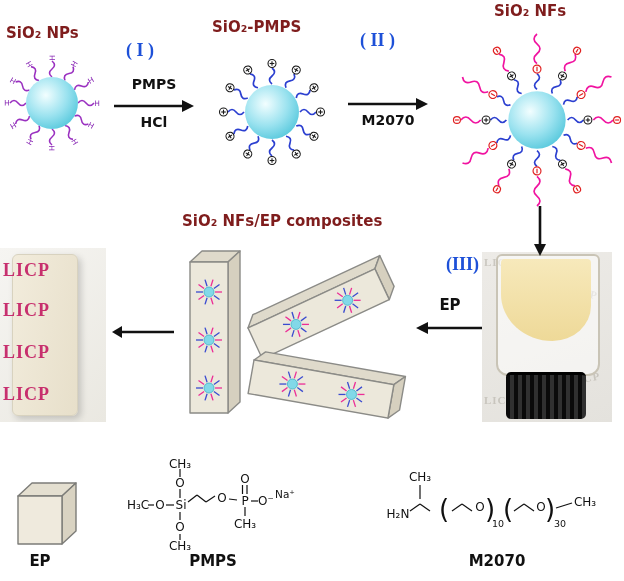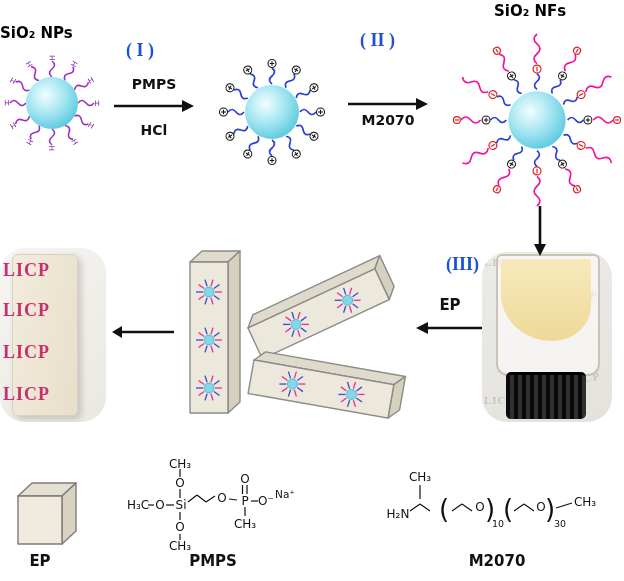--- a/index.html
+++ b/index.html
@@ -1,23 +1,23 @@
 <!DOCTYPE html>
 <html><head>
 <meta charset="utf-8">
 <style>
   html,body{margin:0;padding:0;background:#fff;}
   #fig{position:relative;width:624px;height:581px;background:#ffffff;overflow:hidden;
        font-family:"DejaVu Sans",sans-serif;}
   .abs{position:absolute;}
-  .lbl{font-weight:bold;color:#000000;font-size:15px;white-space:nowrap;}
+  .lbl{font-weight:bold;color:#7f1d1d;font-size:15px;white-space:nowrap;}
   .step{font-family:"Liberation Serif",serif;font-weight:bold;color:#1d50d8;font-size:18px;white-space:nowrap;}
   .reagent{font-weight:bold;color:#111;font-size:14px;text-align:center;white-space:nowrap;}
   .chemlabel{font-weight:bold;color:#111;font-size:15px;text-align:center;}
-  .photo{overflow:hidden;border-radius:25px;}
+  .photo{overflow:hidden;}
   .wm{position:absolute;font-family:"Liberation Serif",serif;font-weight:bold;letter-spacing:1px;}
   svg text{text-anchor:middle;dominant-baseline:middle;font-family:"DejaVu Sans",sans-serif;}
 </style>
 </head>
 <body>
 
 <div id="fig">
 
   <svg width="0" height="0" style="position:absolute" aria-hidden="true">
     <defs>
@@ -60,21 +60,21 @@
         <line x1="-6" y1="0" x2="-13" y2="0" stroke="#3a4bd0" stroke-width="1.3"></line>
         <line x1="-4.9" y1="-3.5" x2="-10.5" y2="-7.6" stroke="#ec2d96" stroke-width="1.3"></line>
         <line x1="-1.9" y1="-5.7" x2="-4" y2="-12.4" stroke="#3a4bd0" stroke-width="1.3"></line>
         <line x1="1.9" y1="-5.7" x2="4" y2="-12.4" stroke="#ec2d96" stroke-width="1.3"></line>
         <line x1="4.9" y1="-3.5" x2="10.5" y2="-7.6" stroke="#3a4bd0" stroke-width="1.3"></line>
         <circle r="5" fill="#82d8e8" stroke="#3fb4c9" stroke-width="0.8"></circle>
       </g>
     </defs>
   </svg>
 
-  <div class="abs lbl" style="left:0;top:24px">SiO₂ NPs</div>
+  <div class="abs lbl" style="left:6px;top:24px">SiO₂ NPs</div>
 
   <svg class="abs" style="left:2px;top:53px" width="100" height="100" viewBox="0 0 100 100">
     <g>
       <use href="#rayP" transform="translate(50,50) rotate(0)"></use>
       <use href="#rayP" transform="translate(50,50) rotate(30)"></use>
       <use href="#rayP" transform="translate(50,50) rotate(60)"></use>
       <use href="#rayP" transform="translate(50,50) rotate(90)"></use>
       <use href="#rayP" transform="translate(50,50) rotate(120)"></use>
       <use href="#rayP" transform="translate(50,50) rotate(150)"></use>
       <use href="#rayP" transform="translate(50,50) rotate(180)"></use>
@@ -86,22 +86,23 @@
     </g>
     <circle cx="50" cy="50" r="26" fill="url(#gSphere)"></circle>
   </svg>
 
   <div class="abs step" style="left:126px;top:40px">( I )</div>
   <div class="abs reagent" style="left:112px;top:76px;width:84px">PMPS</div>
   <svg class="abs" style="left:112px;top:96px" width="84" height="20">
     <line x1="2" y1="10" x2="70" y2="10" stroke="#111" stroke-width="2.6"></line>
     <polygon points="70,4 70,16 82,10" fill="#111"></polygon>
   </svg>
-  <div class="abs reagent" style="left:112px;top:122px;width:84px">HCl</div>
-
+  <div class="abs reagent" style="left:112px;top:114px;width:84px">HCl</div>
+
+  <div class="abs lbl" style="left:212px;top:18px">SiO₂-PMPS</div>
 
   <svg class="abs" style="left:216px;top:56px" width="112" height="112" viewBox="0 0 112 112">
     <g>
       <use href="#rayB" transform="translate(56,56) rotate(0)"></use>
       <use href="#rayB" transform="translate(56,56) rotate(30)"></use>
       <use href="#rayB" transform="translate(56,56) rotate(60)"></use>
       <use href="#rayB" transform="translate(56,56) rotate(90)"></use>
       <use href="#rayB" transform="translate(56,56) rotate(120)"></use>
       <use href="#rayB" transform="translate(56,56) rotate(150)"></use>
       <use href="#rayB" transform="translate(56,56) rotate(180)"></use>
@@ -134,20 +135,21 @@
       <use href="#rayNFa" transform="translate(88,88) rotate(180)"></use>
       <use href="#rayNFb" transform="translate(88,88) rotate(210)"></use>
       <use href="#rayNFa" transform="translate(88,88) rotate(240)"></use>
       <use href="#rayNFb" transform="translate(88,88) rotate(270)"></use>
       <use href="#rayNFa" transform="translate(88,88) rotate(300)"></use>
       <use href="#rayNFb" transform="translate(88,88) rotate(330)"></use>
     </g>
     <circle cx="88" cy="88" r="29" fill="url(#gSphere)"></circle>
   </svg>
 
+  <div class="abs lbl" style="left:182px;top:212px">SiO₂ NFs/EP composites</div>
 
   <svg class="abs" style="left:178px;top:240px" width="234" height="186" viewBox="0 0 234 186">
     <g transform="translate(12,22)" stroke="#8b8b87" stroke-width="1.4" stroke-linejoin="round">
       <polygon points="0,0 38,0 50,-11 12,-11" fill="#dfdacb"></polygon>
       <polygon points="38,0 50,-11 50,140 38,151" fill="#d6d0bf"></polygon>
       <polygon points="0,0 38,0 38,151 0,151" fill="#ece8db"></polygon>
       <use href="#star" transform="translate(19,30)" stroke="none"></use>
       <use href="#star" transform="translate(19,78)" stroke="none"></use>
       <use href="#star" transform="translate(19,126)" stroke="none"></use>
     </g>

